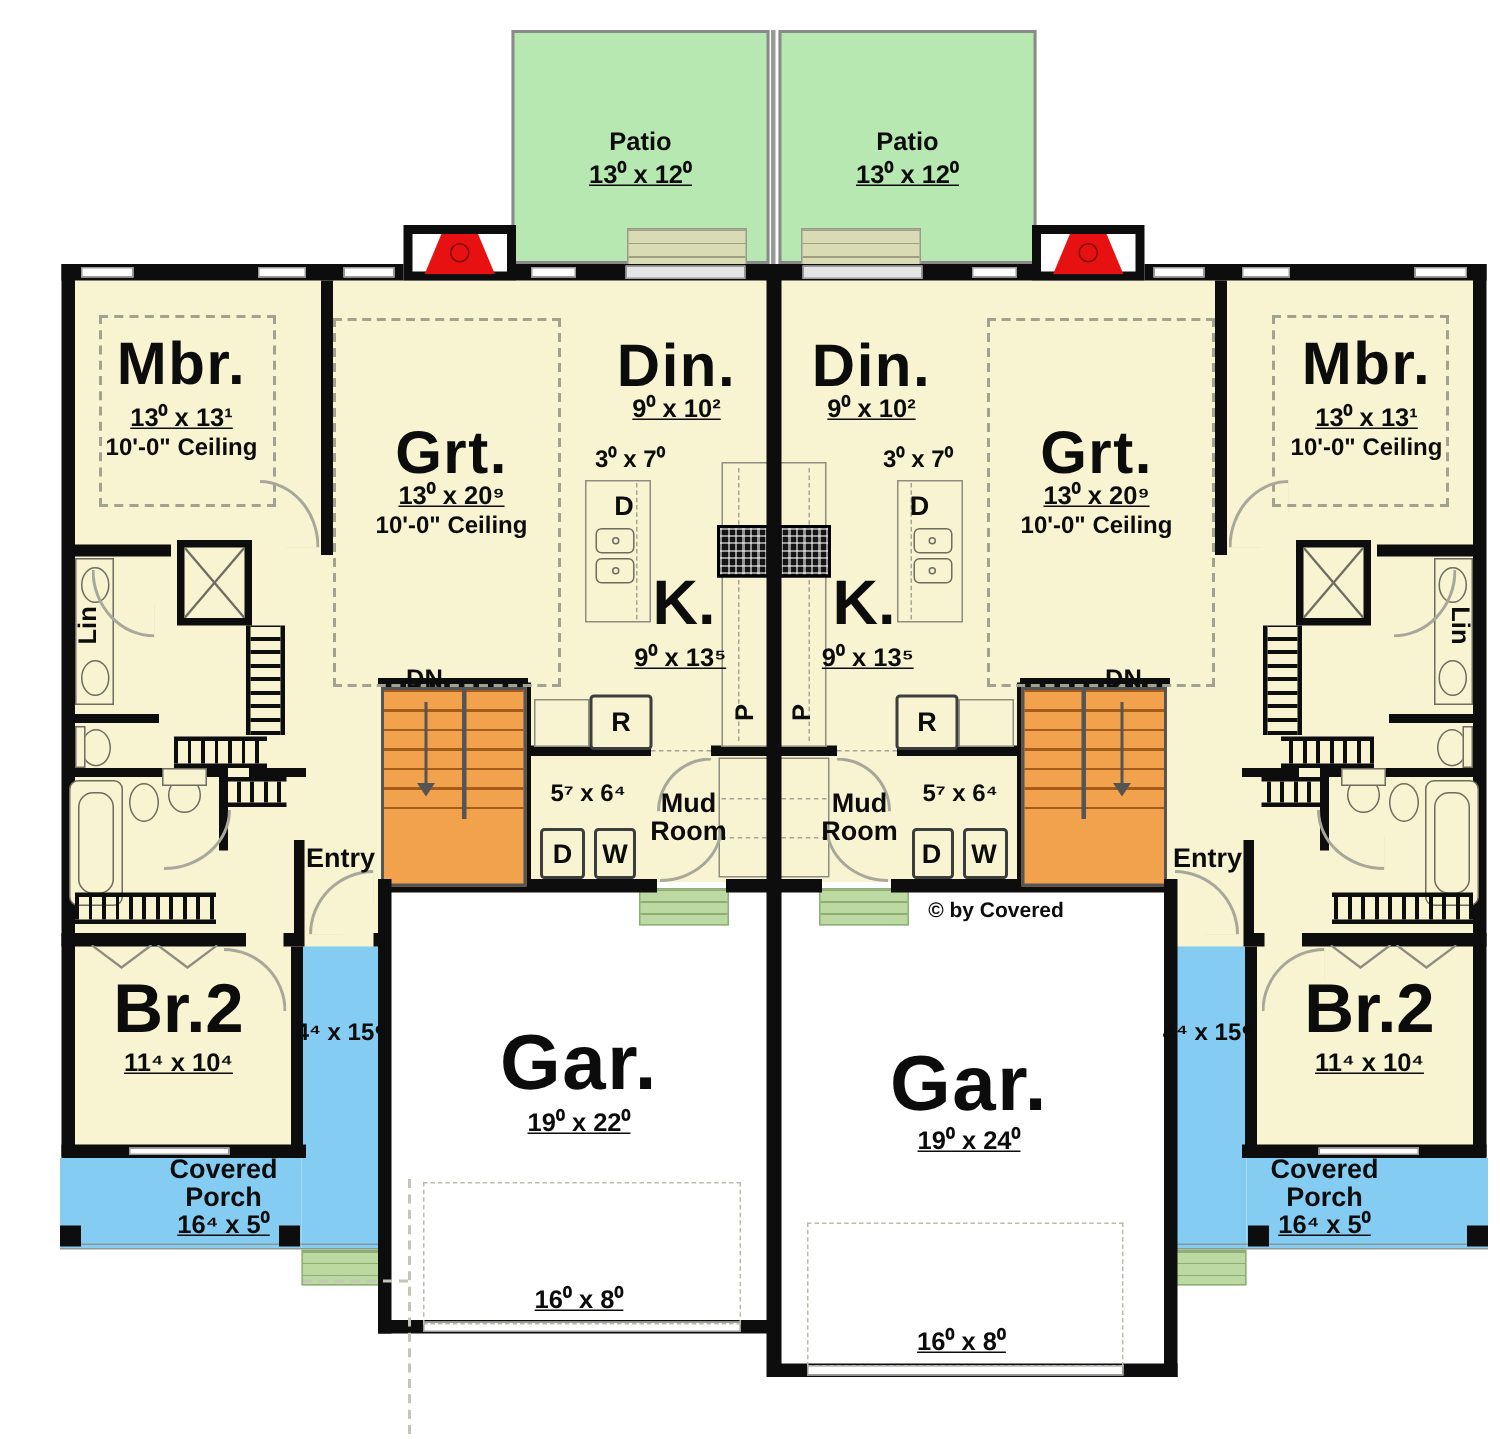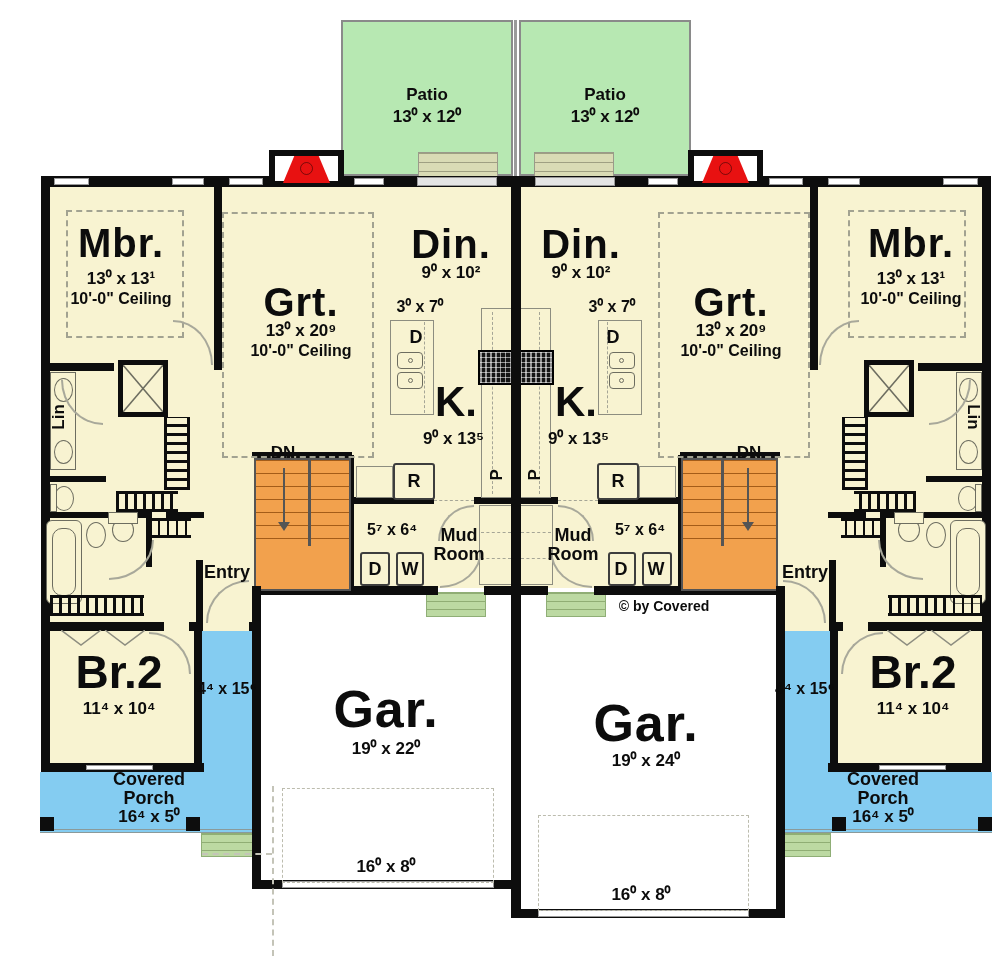--- a/index.html
+++ b/index.html
@@ -52,21 +52,21 @@
             clip-path:polygon(24% 0,76% 0,100% 100%,0 100%);}
   .fire-circ{position:absolute;border:1.5px solid rgba(0,0,0,.45);border-radius:50%;}
   .appl{position:absolute;background:#f8f3d1;border:2px solid #3d3d3d;border-radius:3px;}
   .drawer{position:absolute;background:#f8f3d1;border:1.2px solid #6d6d60;border-radius:4px;}
   .dot{position:absolute;width:5px;height:5px;border:1px solid #6d6d60;border-radius:50%;}
   .lb{position:absolute;text-align:center;font-weight:bold;color:#0c0c0c;line-height:1.05;}
   .t-room{font-size:40px;letter-spacing:1px;}
   .t-k{font-size:42px;}
   .t-giant{font-size:52px;letter-spacing:1px;}
   .t-br2{font-size:46px;}
-  .t-dim{font-size:17px;}
+  .t-dim{font-size:17px;text-decoration:underline;}
   .t-ceil{font-size:16px;}
   .t-sm{font-size:17px;}
   .t-md{font-size:18px;}
   .t-cpy{font-size:14px;}
   .rot-l{transform:rotate(-90deg);}
   .rot-r{transform:rotate(90deg);}
   .sill{position:absolute;background:#fff;border:1px solid #9a9a9a;}
   .rail{position:absolute;border-top:1px solid #8a9a9a;border-bottom:1px solid #8a9a9a;}
   .chev{position:absolute;}
 </style>

